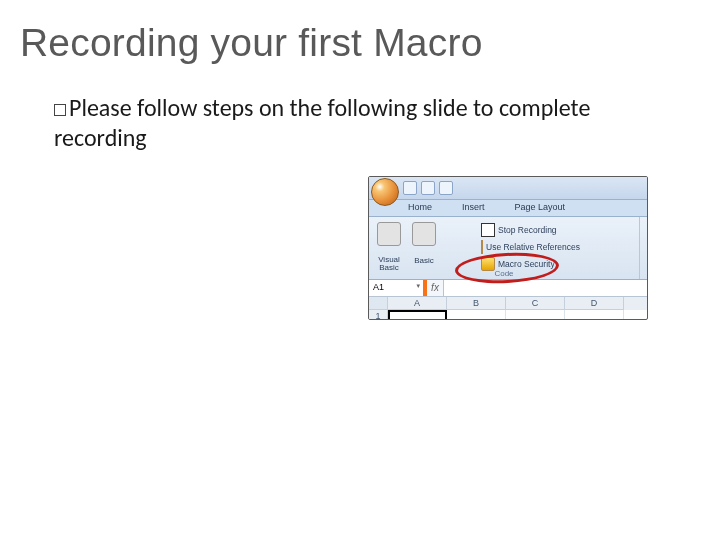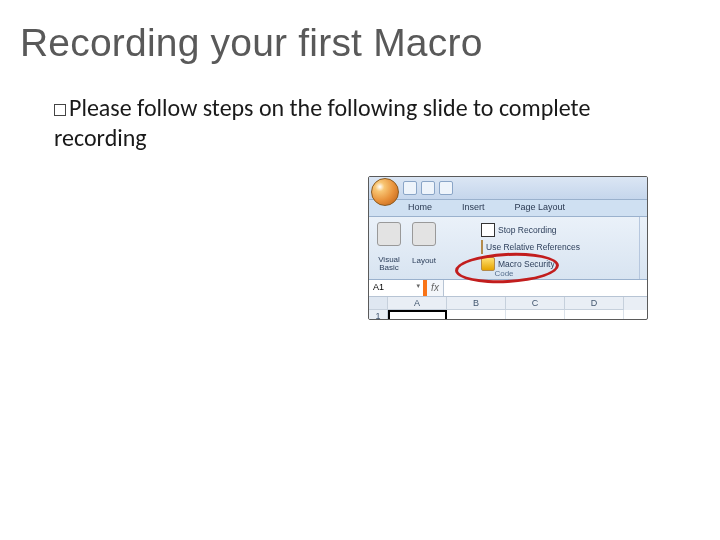--- a/index.html
+++ b/index.html
@@ -314,21 +314,21 @@
       <div class="tab">Page Layout</div>
     </div>
     <div class="ribbon">
       <div class="group" style="width:260px">
         <div class="bigbtn">
           <div class="ico"></div>
           <span style="line-height:1.05;text-align:center">Visual Basic</span>
         </div>
         <div class="bigbtn">
           <div class="ico"></div>
-          <span>Layout</span>
+          <span>Basic</span>
         </div>
         <div class="smallcol" style="width:130px">
           <div class="smallrow">
             <span class="bullet-ico" style="background:#fff;border:1px solid #333"></span>
             <span>Stop Recording</span>
           </div>
           <div class="smallrow">
             <span class="bullet-ico"></span>
             <span>Use Relative References</span>
           </div>

